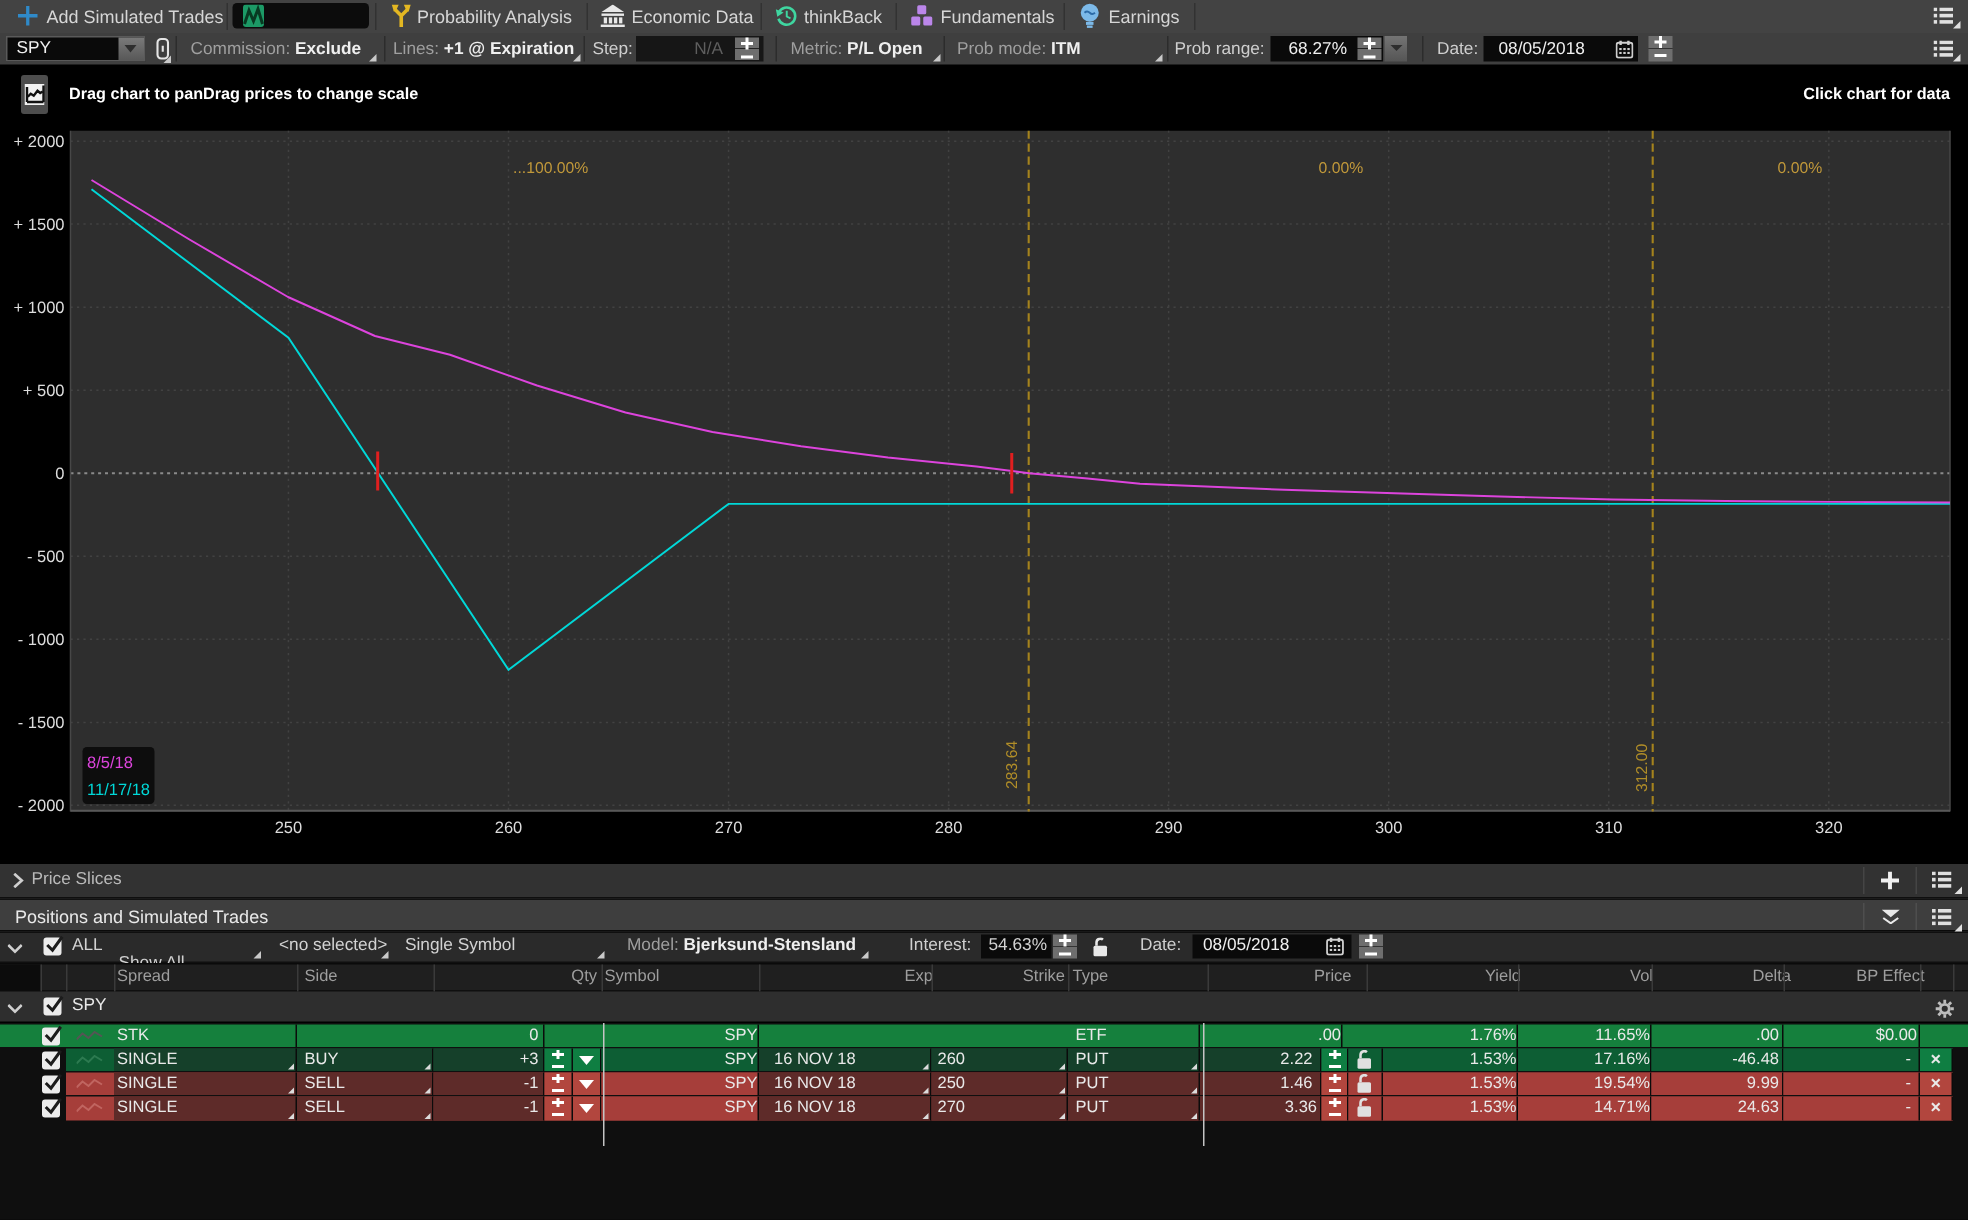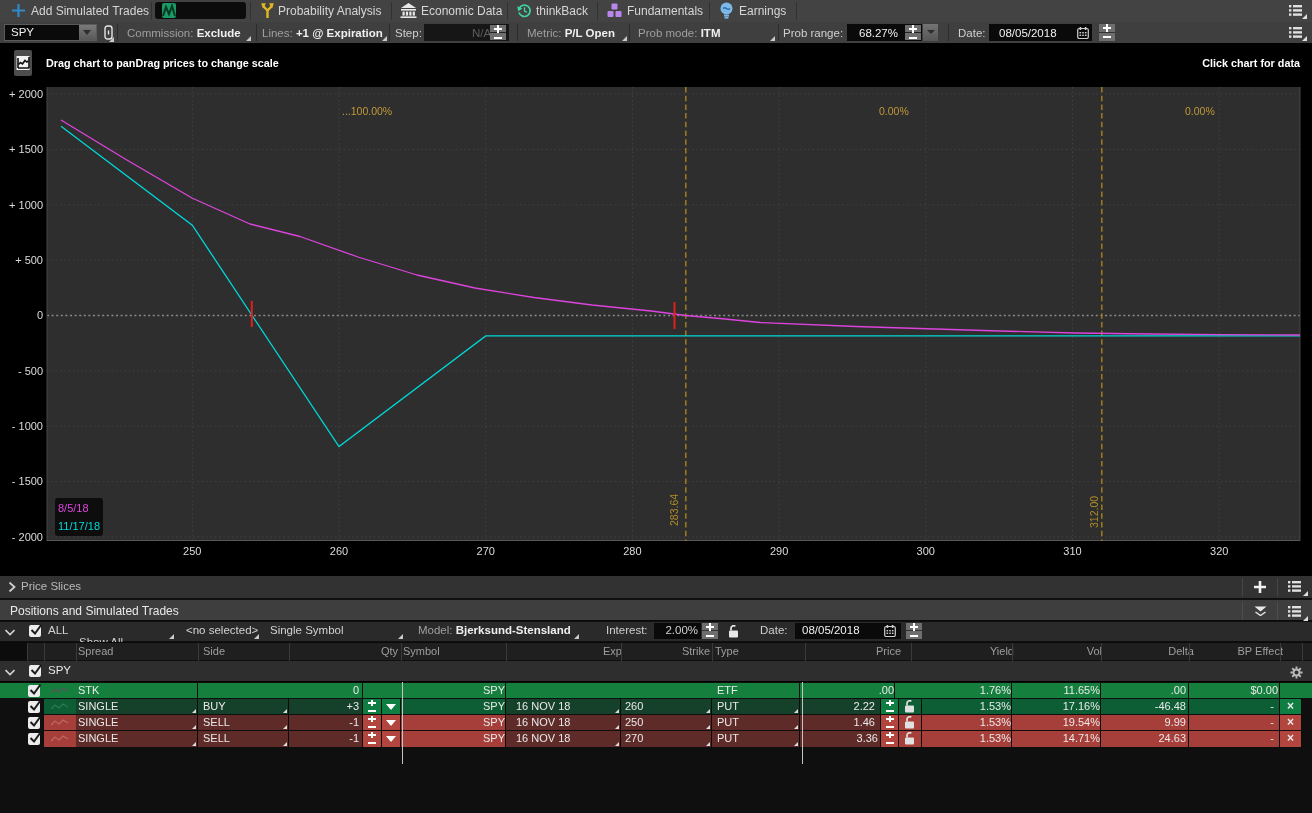--- a/index.html
+++ b/index.html
@@ -118,21 +118,21 @@
   <div class="corner" style="left:109px;top:15px;"></div>
   <div class="vsep" style="left:117px;"></div>
   <span class="abs lbl" style="left:127px;top:5px;">Commission: <b style="color:#efefef;margin-top:17px;">Exclude</b></span>
   <div class="corner" style="left:246px;top:14px;"></div>
   <div class="vsep" style="left:256px;"></div>
   <span class="abs lbl" style="left:262px;top:5px;">Lines: <b style="color:#efefef;">+1 @ Expiration</b></span>
   <div class="corner" style="left:382px;top:14px;"></div>
   <div class="vsep" style="left:389px;"></div>
   <span class="abs lbl" style="left:395px;top:5px;color:#cfcfcf;">Step:</span>
   <div class="abs" style="left:424px;top:2px;width:85px;height:17px;background:#161616;"></div>
-  <span class="abs" style="left:424px;top:5px;width:58px;color:#5e5e5e;margin-left:48px;">N/A</span>
+  <span class="abs" style="left:424px;top:5px;width:58px;text-align:right;color:#5e5e5e;">N/A</span>
   <div class="abs spinner" style="left:490px;top:3px;height:15px;background:linear-gradient(#6e6e6e 0 7px, #222 7px 8px, #6e6e6e 8px 15px);"></div>
   <div class="vsep" style="left:517px;"></div>
   <span class="abs lbl" style="left:527px;top:5px;">Metric: <b style="color:#efefef;">P/L Open</b></span>
   <div class="corner" style="left:622px;top:14px;"></div>
   <div class="vsep" style="left:629px;"></div>
   <span class="abs lbl" style="left:638px;top:5px;">Prob mode: <b style="color:#efefef;">ITM</b></span>
   <div class="corner" style="left:770px;top:14px;"></div>
   <div class="vsep" style="left:778px;"></div>
   <span class="abs lbl" style="left:783px;top:5px;color:#cfcfcf;">Prob range:</span>
   <div class="abs" style="left:847px;top:2px;width:75px;height:17px;background:#0a0a0a;"></div>
@@ -293,21 +293,21 @@
     <span class="abs" style="left:79px;top:14px;">Show All</span>
     <div class="corner" style="left:169px;top:12px;"></div>
     <span class="abs" style="left:186px;top:2px;">&lt;no selected&gt;</span>
     <div class="corner" style="left:254px;top:12px;"></div>
     <span class="abs" style="left:270px;top:2px;">Single Symbol</span>
     <div class="corner" style="left:398px;top:12px;"></div>
     <span class="abs lbl" style="left:418px;top:2px;">Model: <b style="color:#efefef;">Bjerksund-Stensland</b></span>
     <div class="corner" style="left:574px;top:12px;"></div>
     <span class="abs" style="left:606px;top:2px;color:#cfcfcf;">Interest:</span>
     <div class="abs" style="left:654px;top:1px;width:47px;height:16px;background:#0a0a0a;"></div>
-    <span class="abs tr" style="left:654px;top:2px;width:44px;">2.00%</span>
+    <span class="abs tr" style="left:654px;top:2px;width:44px;">54.63%</span>
     <div class="abs spinner" style="left:702px;top:1px;height:16px;background:linear-gradient(#6e6e6e 0 7.5px, #333 7.5px 8.5px, #6e6e6e 8.5px 16px);"></div>
     <svg class="abs" style="left:727px;top:3px;" width="13" height="13" viewBox="0 0 13 13">
         <rect x="2" y="5.5" width="9" height="7" rx="1" fill="#e8e8e8"></rect>
         <path d="M4 5.5 V3.4 A2.6 2.6 0 0 1 8.3 1.4" stroke="#e8e8e8" stroke-width="1.7" fill="none"></path>
       </svg>
     <span class="abs" style="left:760px;top:2px;color:#cfcfcf;">Date:</span>
     <div class="abs" style="left:795px;top:1px;width:106px;height:16px;background:#0a0a0a;"></div>
     <span class="abs" style="left:802px;top:2px;color:#f0f0f0;">08/05/2018</span>
     <svg class="abs" style="left:884px;top:2.5px;" width="12" height="12" viewBox="0 0 12 12">
         <rect x="0.7" y="1.5" width="10.6" height="10" rx="1.5" stroke="#cfcfcf" stroke-width="1.2" fill="none"></rect>

